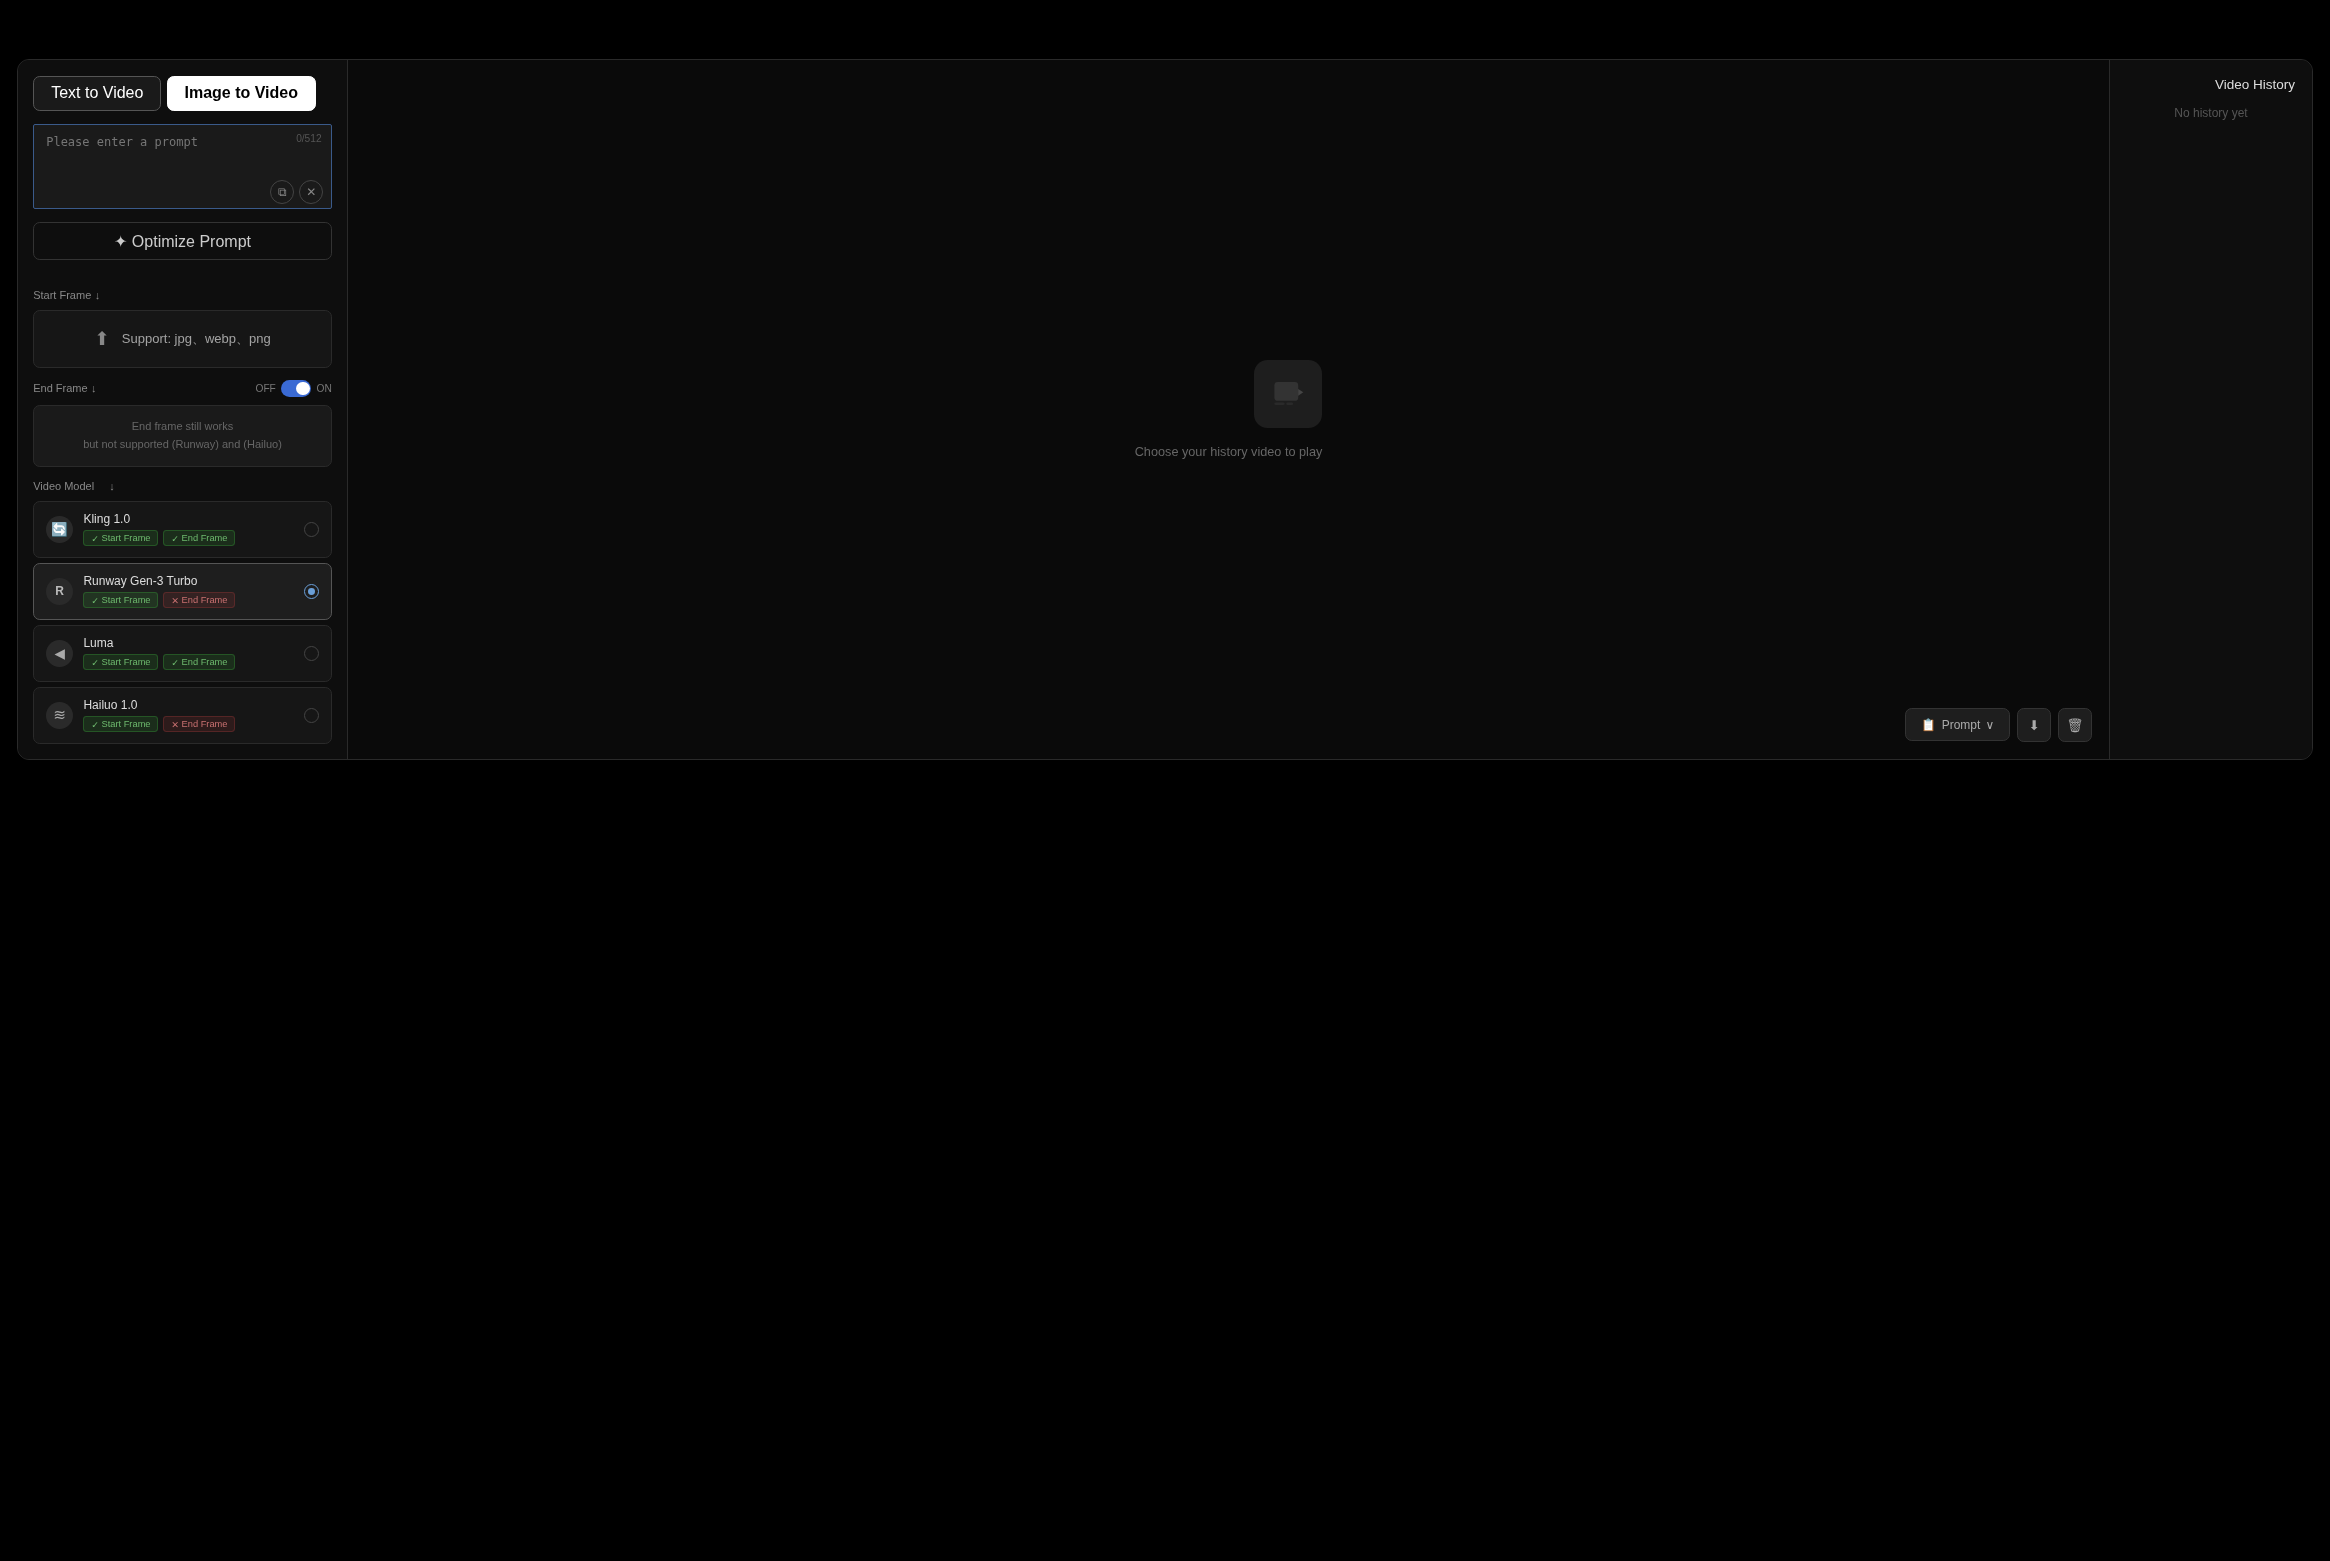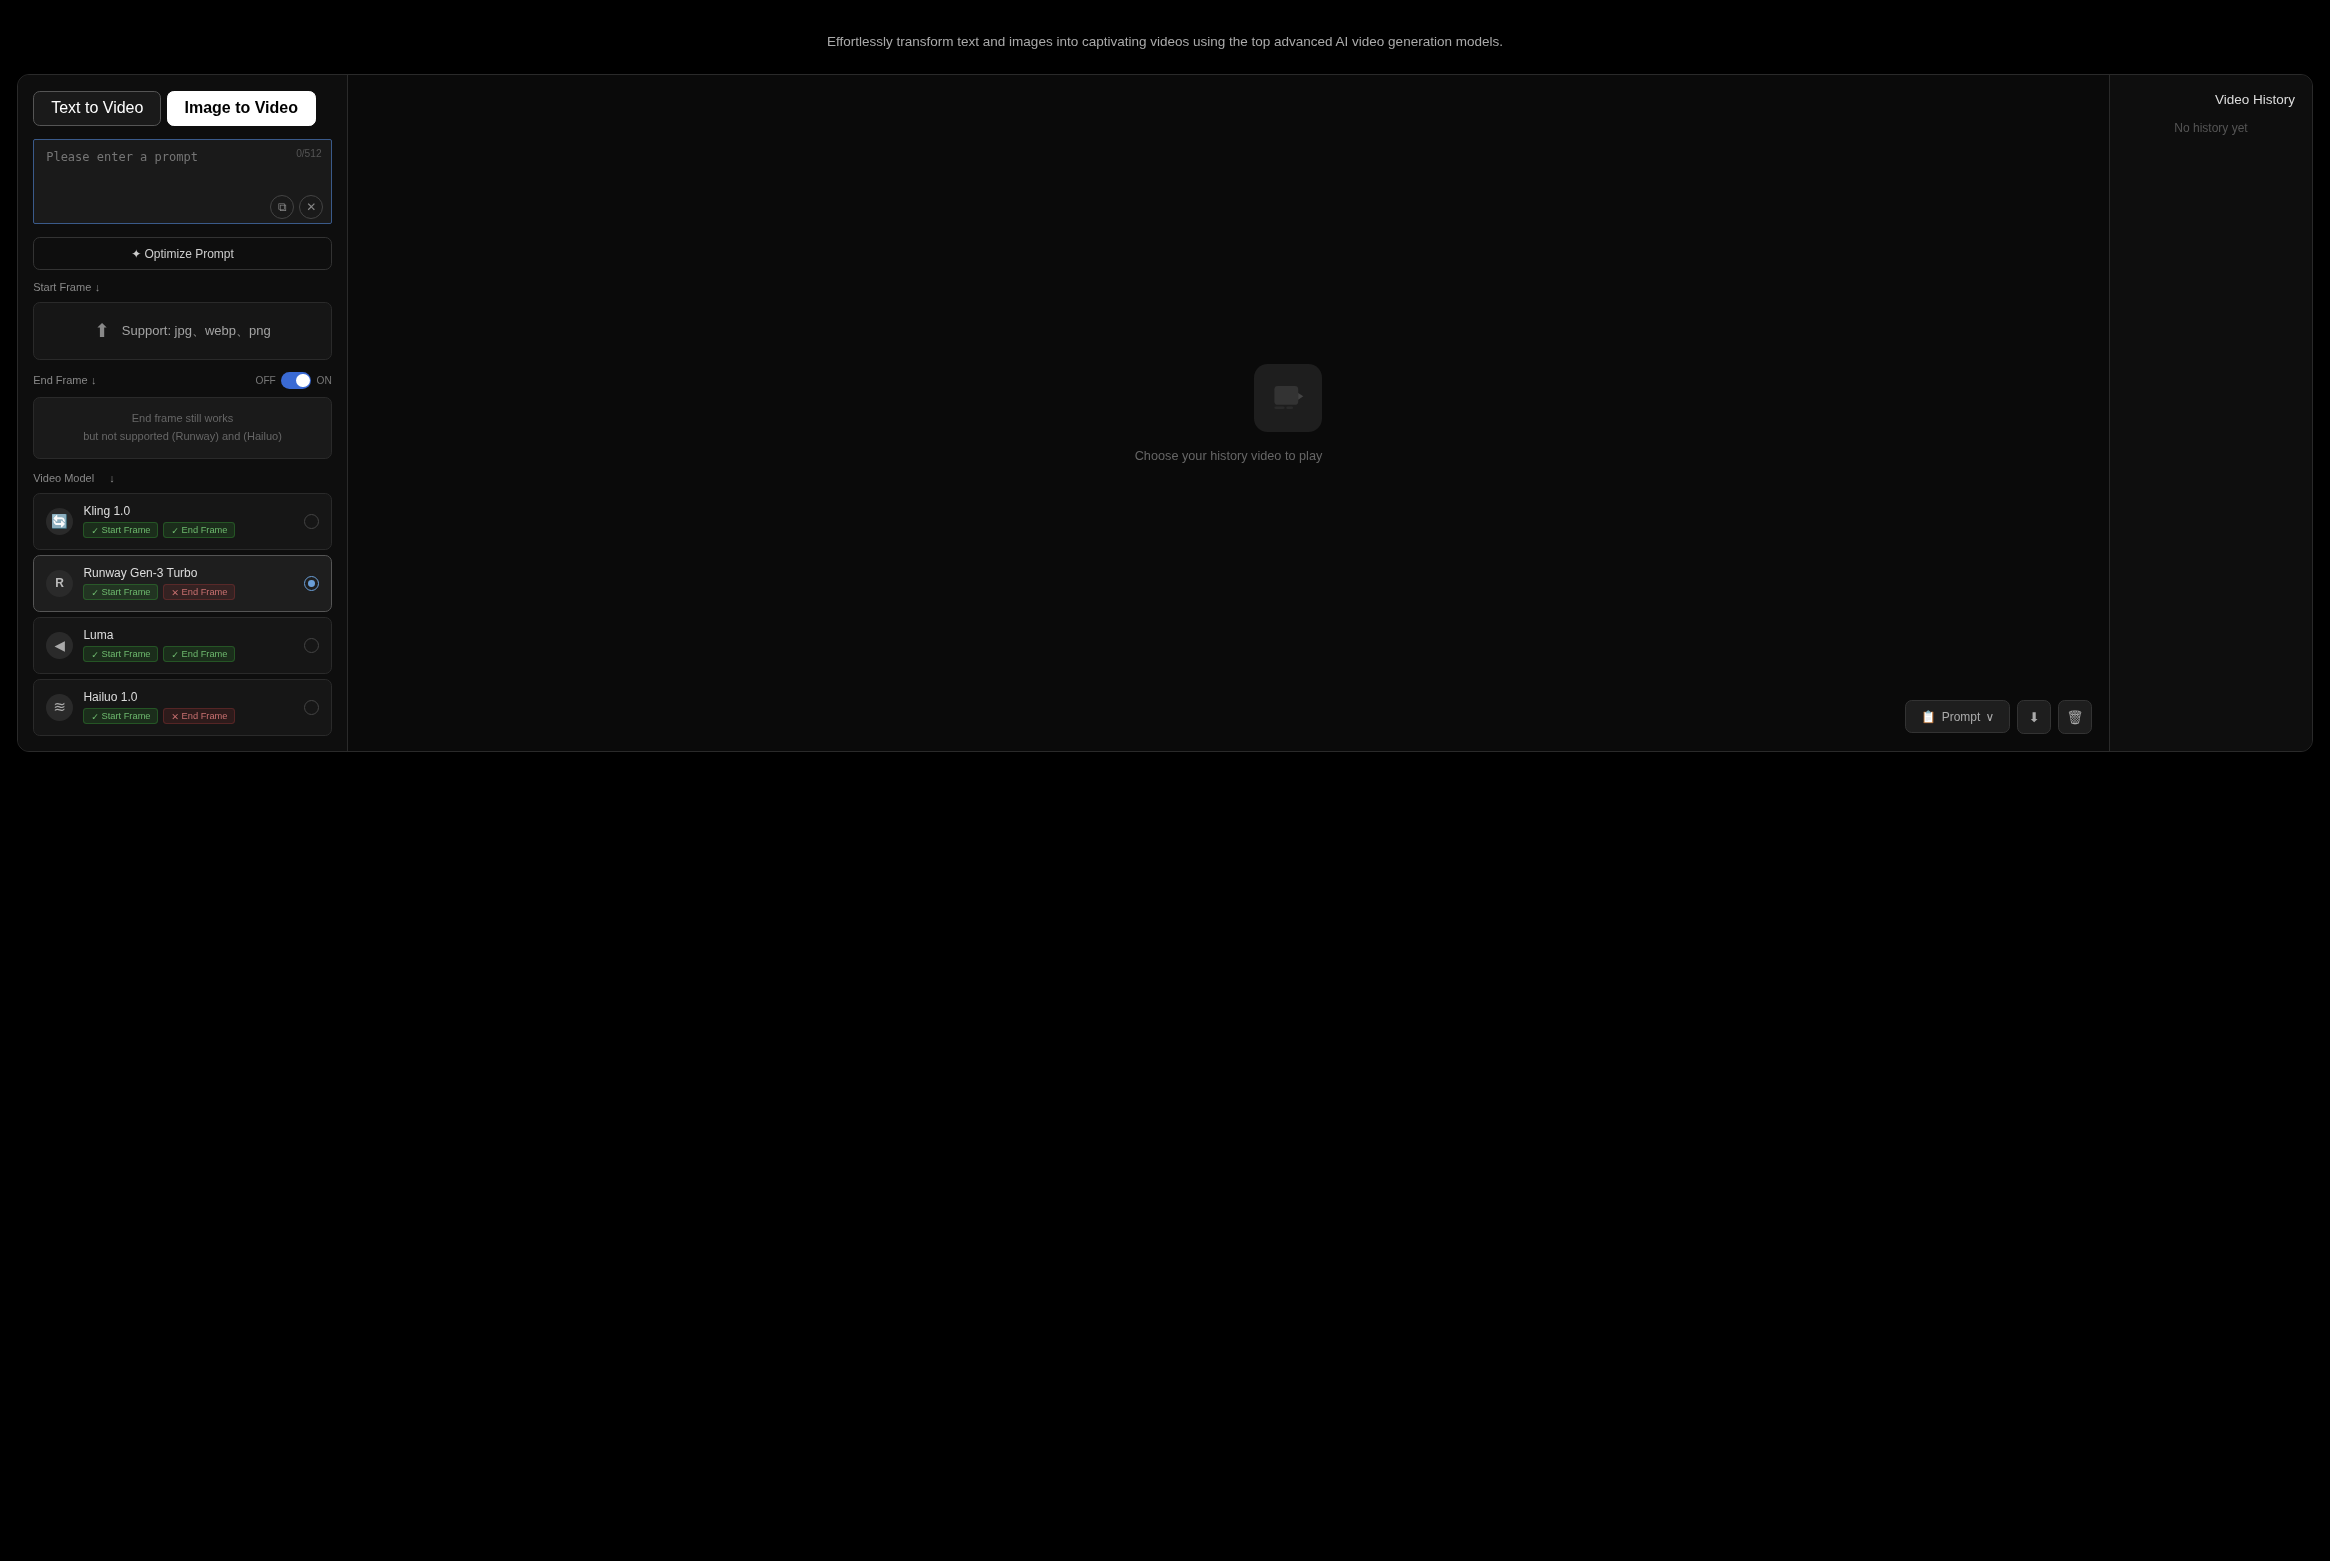--- a/index.html
+++ b/index.html
@@ -111,23 +111,23 @@
       justify-content: center;
       font-size: 12px;
     }
     .optimize-btn {
       width: 100%;
       padding: 8.5px;
       background: transparent;
       border: 0.8px solid #333;
       border-radius: 6.8px;
       color: #ccc;
-      font-size: 12px;
-      cursor: pointer;
-      margin-bottom: 11px;
+      font-size: 16px;
+      cursor: pointer;
+      margin-bottom: 29px;
       display: flex;
       align-items: center;
       justify-content: center;
       gap: 5.1px;
     }
     .section-label {
       font-size: 11px;
       color: #888;
       margin-bottom: 8.5px;
       display: flex;
@@ -369,21 +369,20 @@
     .no-history {
       font-size: 12px;
       color: #555;
       text-align: center;
     }
   </style>
 </head>
 <body>
 
 <div class="page-header">
-  <p class="page-subtitle">Effortlessly transform text and images into captivating videos using the top advanced AI video generation models.</p>
 </div>
 
 <div class="main-container">
 
   <div class="left-panel">
 
     <div class="tab-row">
       <button class="tab-btn active">Text to Video</button>
       <button class="tab-btn active-highlight">Image to Video</button>
     </div>

